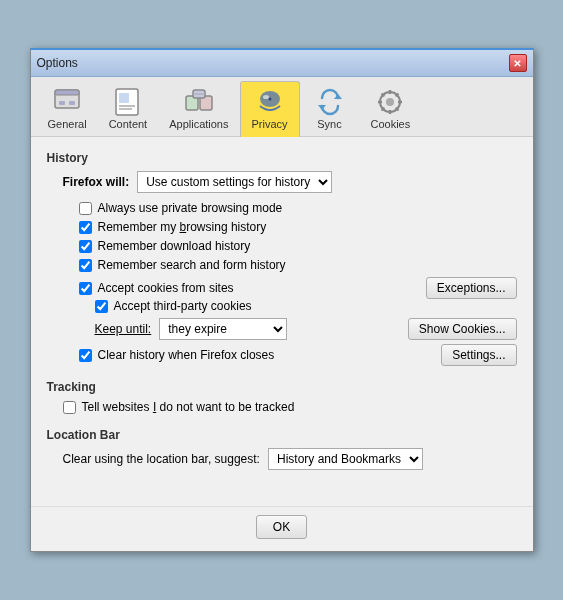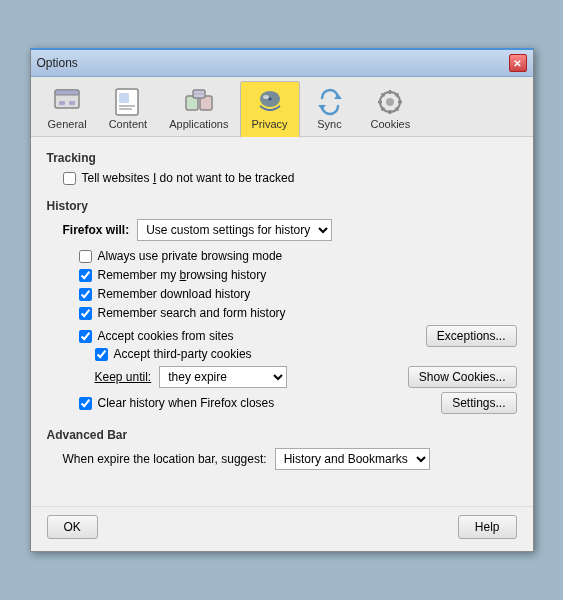--- a/index.html
+++ b/index.html
@@ -125,21 +125,21 @@
       margin-right: 8px;
       font-weight: bold;
     }
     .keep-until-label {
       margin-right: 8px;
       font-size: 12px;
       text-decoration: underline;
     }
     .footer {
       display: flex;
-      justify-content: space-between;
+      justify-content: center;
       padding: 8px 16px 12px 16px;
       gap: 6px;
       border-top: 1px solid #ddd;
       margin-top: 8px;
     }
     .btn-ok, .btn-cancel, .btn-help {
       font-size: 12px;
       padding: 4px 16px;
       background: linear-gradient(to bottom, #f8f8f8, #e0e0e0);
       border: 1px solid #aaa;
@@ -233,30 +233,20 @@
         <line x1="24.5" y1="7.5" x2="21.6" y2="10.4" stroke="#888" stroke-width="2"></line>
         <line x1="10.4" y1="21.6" x2="7.5" y2="24.5" stroke="#888" stroke-width="2"></line>
       </svg>
       <span>Cookies</span>
     </div>
   </div>
 
   <div class="content">
 
     <div class="section">
-      <div class="section-header">Tracking</div>
-      <div class="section-content">
-        <div class="checkbox-row">
-          <input type="checkbox" id="tracking-cb" style="">
-          <label for="tracking-cb">Tell websites <span class="underline">I</span> do not want to be tracked</label>
-        </div>
-      </div>
-    </div>
-
-    <div class="section">
       <div class="section-header">History</div>
       <div class="section-content">
 
         <div class="history-row">
           <span class="history-label">Firefox will:</span>
           <select>
             <option>Use custom settings for history</option>
             <option>Remember history</option>
             <option>Never remember history</option>
           </select>
@@ -312,33 +302,42 @@
             <input type="checkbox" id="clear-cb" checked="" style="">
             <label for="clear-cb">Clear history when Firefox closes</label>
           </div>
           <button class="btn">Settings...</button>
         </div>
 
       </div>
     </div>
 
     <div class="section">
-      <div class="section-header">Advanced Bar</div>
+      <div class="section-header">Tracking</div>
+      <div class="section-content">
+        <div class="checkbox-row">
+          <input type="checkbox" id="tracking-cb" style="">
+          <label for="tracking-cb">Tell websites <span class="underline">I</span> do not want to be tracked</label>
+        </div>
+      </div>
+    </div>
+
+    <div class="section">
+      <div class="section-header">Location Bar</div>
       <div class="section-content">
         <div class="location-row">
-          <span>When expire the location bar, suggest:</span>
+          <span>Clear using the location bar, suggest:</span>
           <select>
             <option>History and Bookmarks</option>
             <option>History</option>
             <option>Bookmarks</option>
             <option>Nothing</option>
           </select>
         </div>
       </div>
     </div>
 
   </div>
 
   <div class="footer">
     <button class="btn-ok">OK</button>
-    <button class="btn-help">Help</button>
   </div>
 </div>
 
 </body></html>

